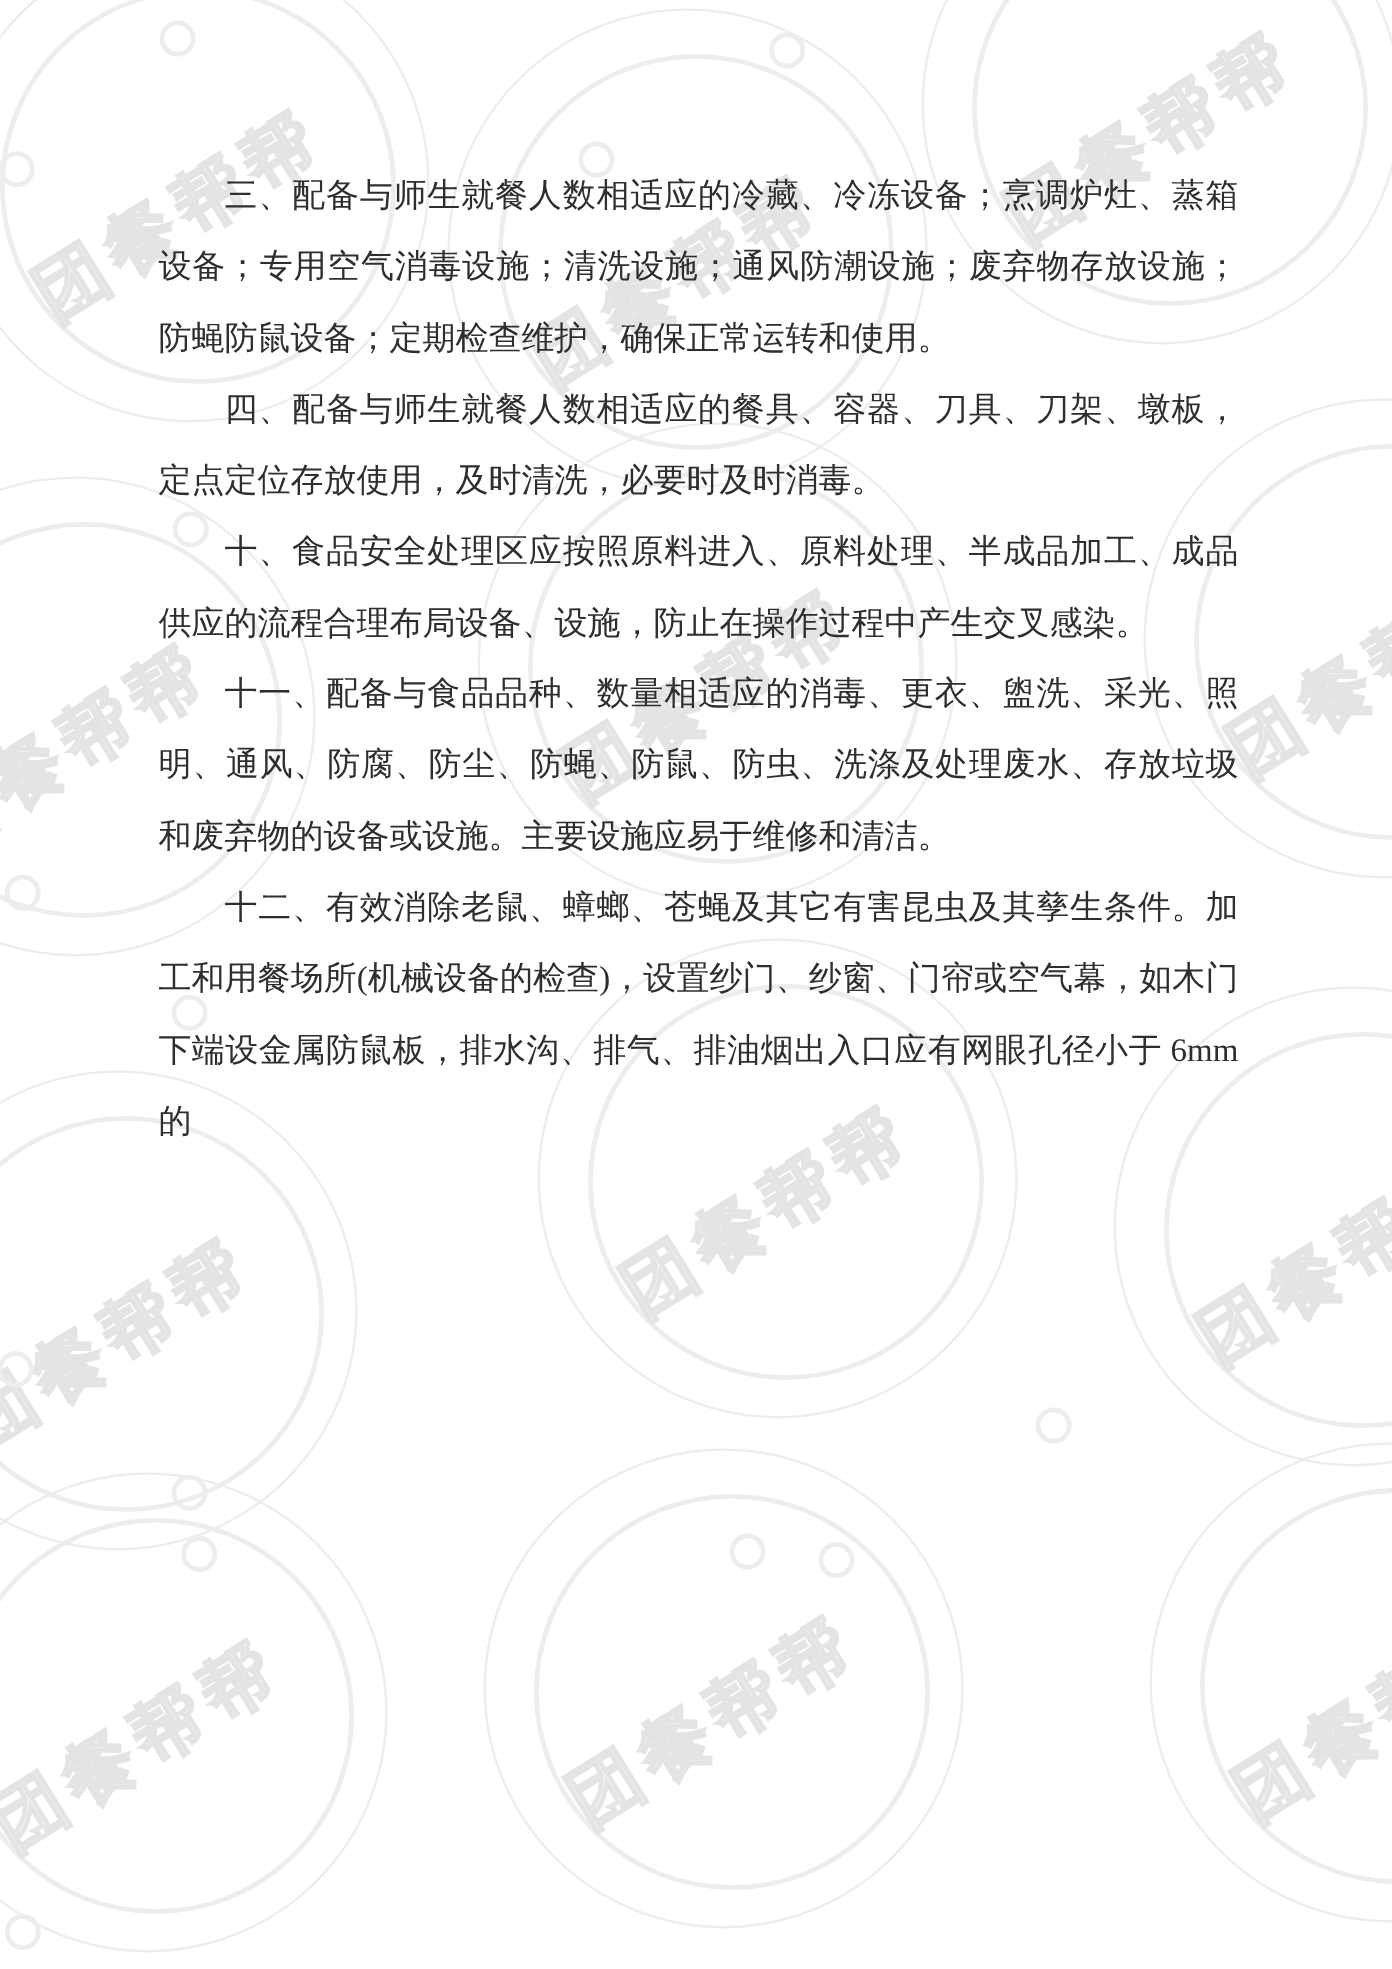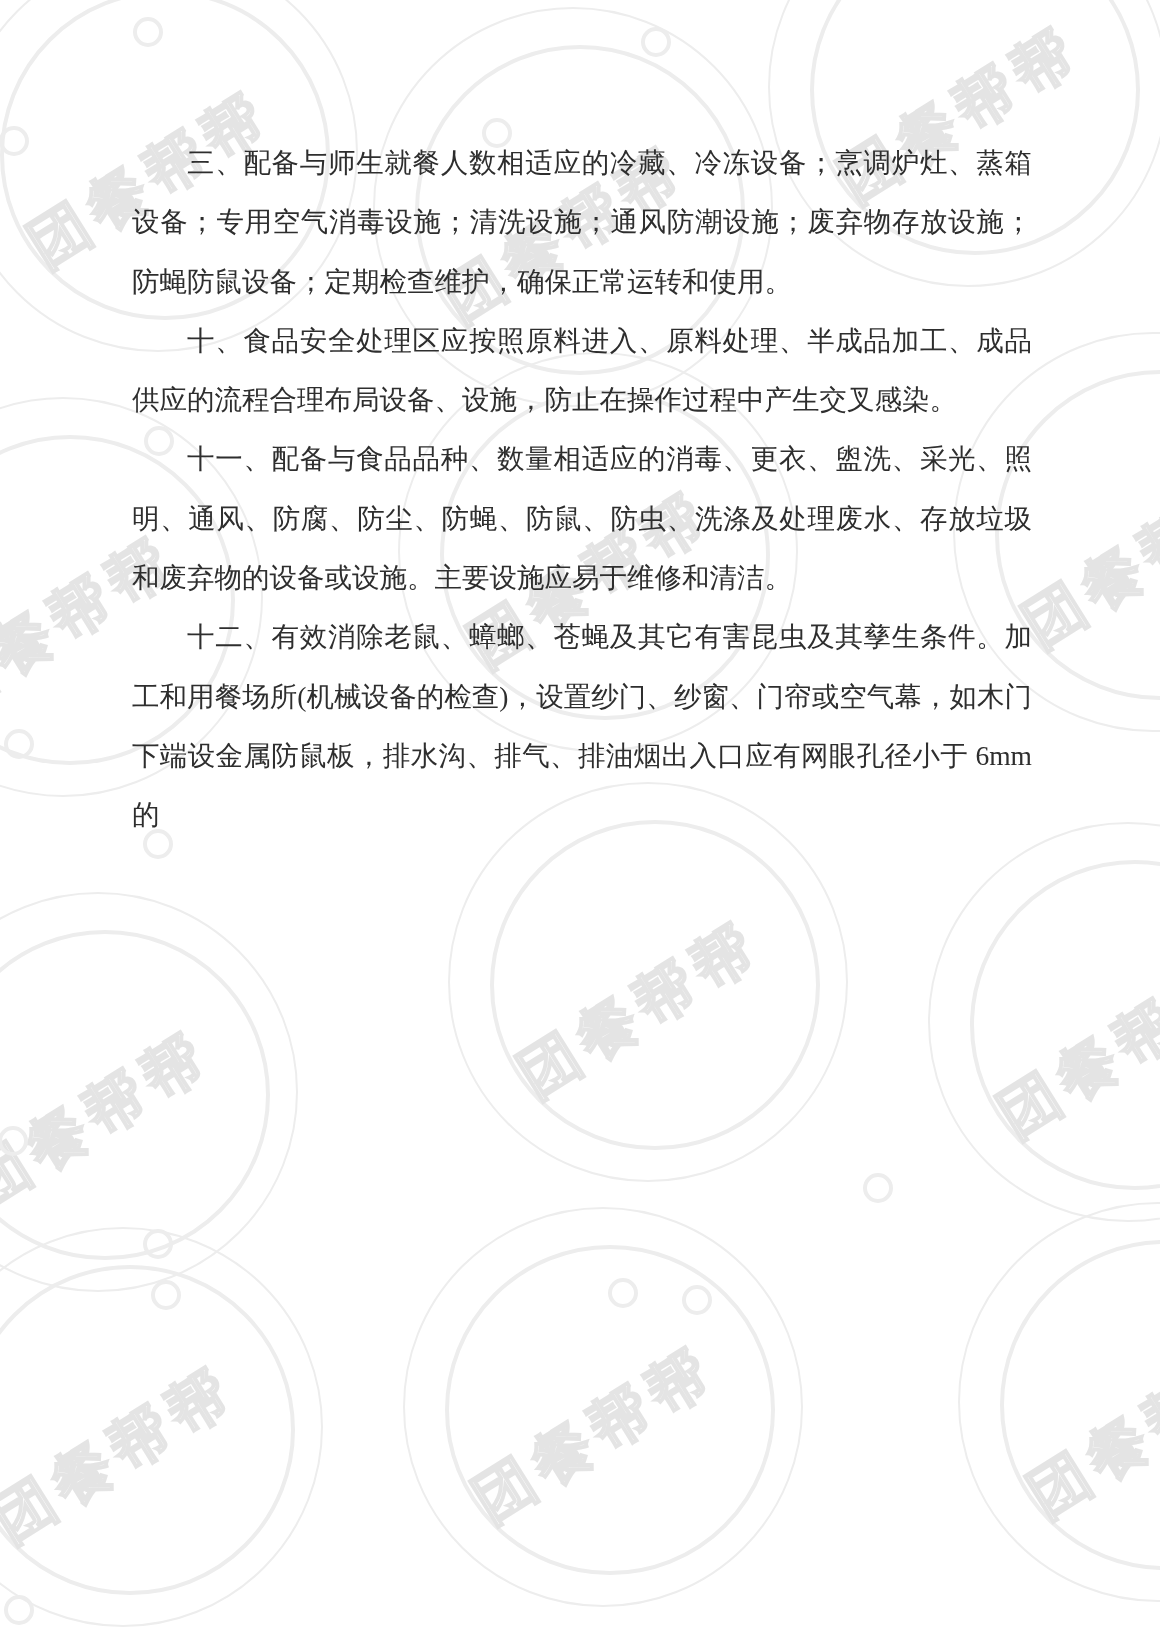--- a/index.html
+++ b/index.html
@@ -165,17 +165,18 @@
       <span class="wm-dot" style="left: -2px; top: 1126px;"></span>
       <span class="wm-dot" style="left: 143px; top: 1229px;"></span>
       <span class="wm-dot" style="left: 151px; top: 1280px;"></span>
       <span class="wm-dot" style="left: 608px; top: 1278px;"></span>
       <span class="wm-dot" style="left: 682px; top: 1285px;"></span>
       <span class="wm-dot" style="left: 4px; top: 1595px;"></span>
       <span class="wm-dot" style="left: 863px; top: 1173px;"></span>
     </div>
   <div class="content" style="color: rgb(46, 46, 46);">
       <p>三、配备与师生就餐人数相适应的冷藏、冷冻设备；烹调炉灶、蒸箱设备；专用空气消毒设施；清洗设施；通风防潮设施；废弃物存放设施；防蝇防鼠设备；定期检查维护，确保正常运转和使用。</p>
+      <p>四、配备与师生就餐人数相适应的餐具、容器、刀具、刀架、墩板，定点定位存放使用，及时清洗，必要时及时消毒。</p>
       <p>十、食品安全处理区应按照原料进入、原料处理、半成品加工、成品供应的流程合理布局设备、设施，防止在操作过程中产生交叉感染。</p>
       <p>十一、配备与食品品种、数量相适应的消毒、更衣、盥洗、采光、照明、通风、防腐、防尘、防蝇、防鼠、防虫、洗涤及处理废水、存放垃圾和废弃物的设备或设施。主要设施应易于维修和清洁。</p>
       <p>十二、有效消除老鼠、蟑螂、苍蝇及其它有害昆虫及其孳生条件。加工和用餐场所(机械设备的检查)，设置纱门、纱窗、门帘或空气幕，如木门下端设金属防鼠板，排水沟、排气、排油烟出入口应有网眼孔径小于 6mm 的</p>
     </div>
 </div>
 
 </body></html>

